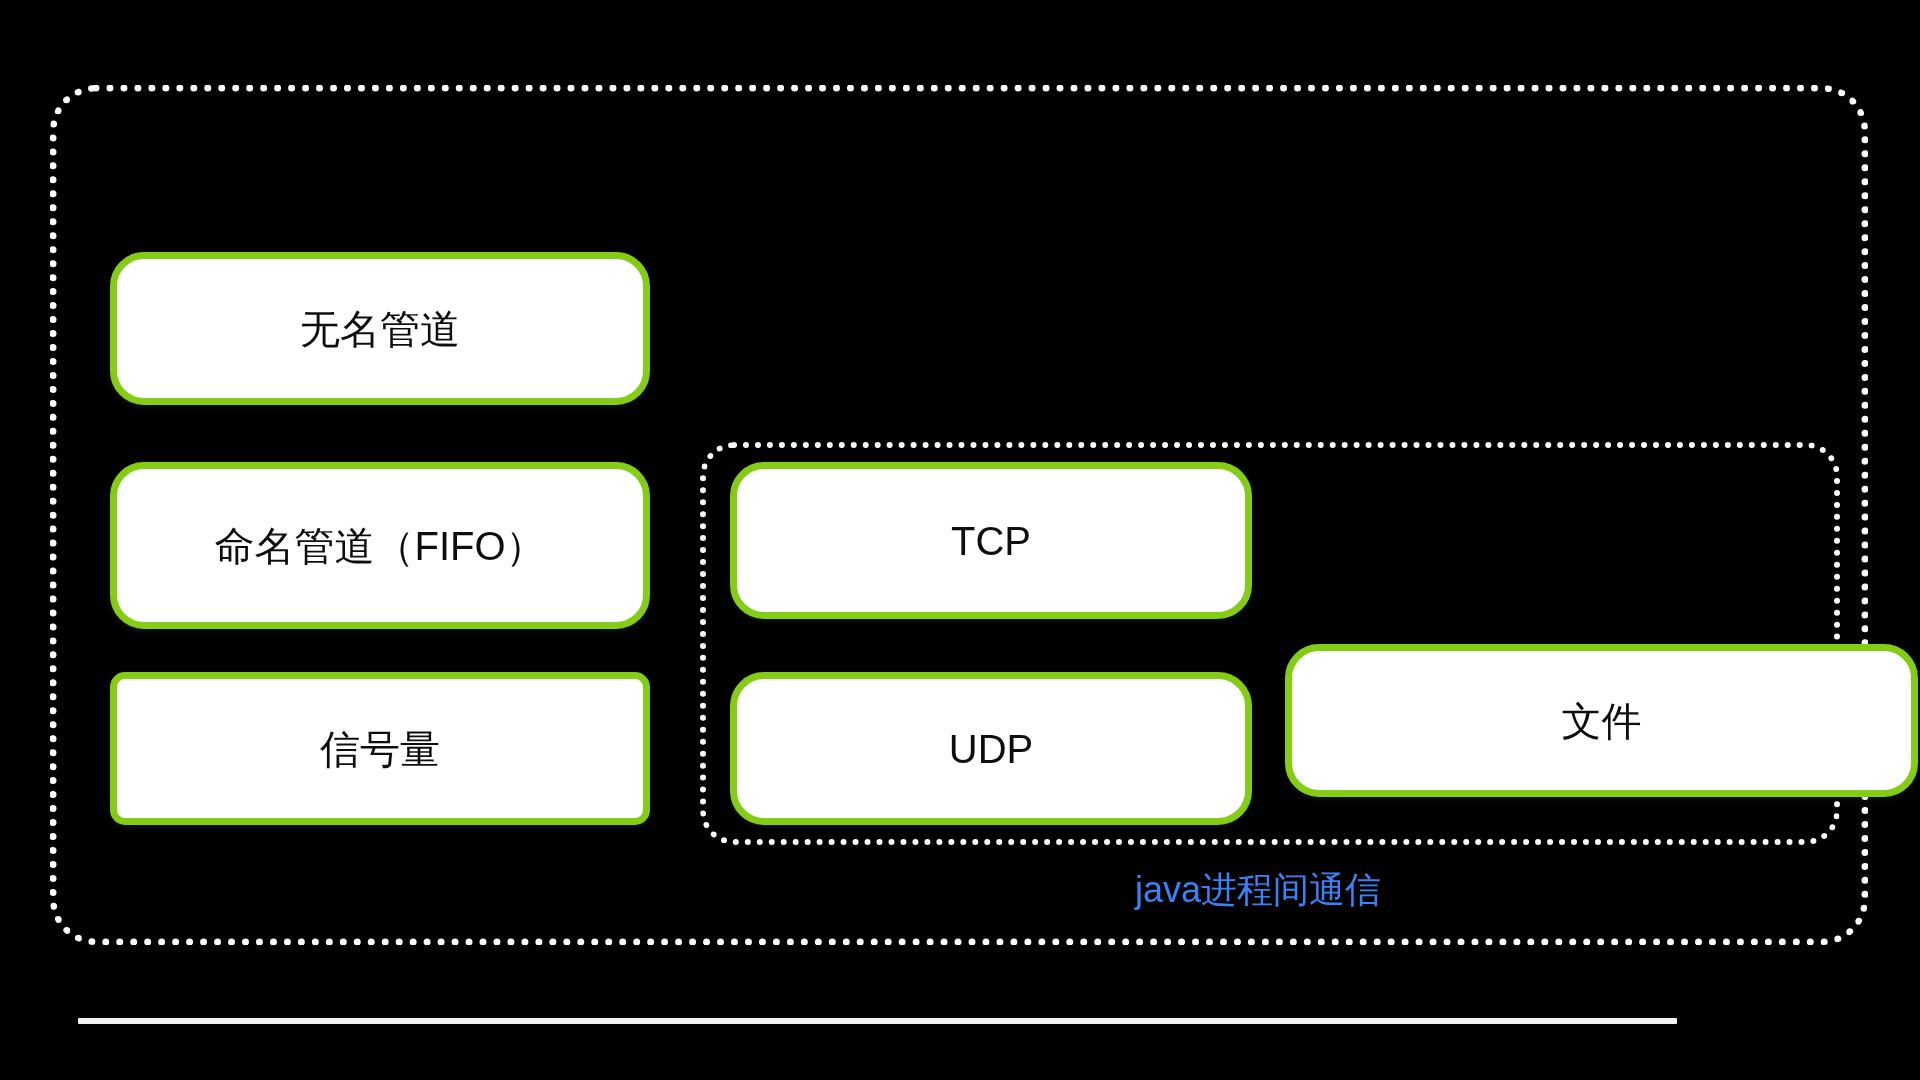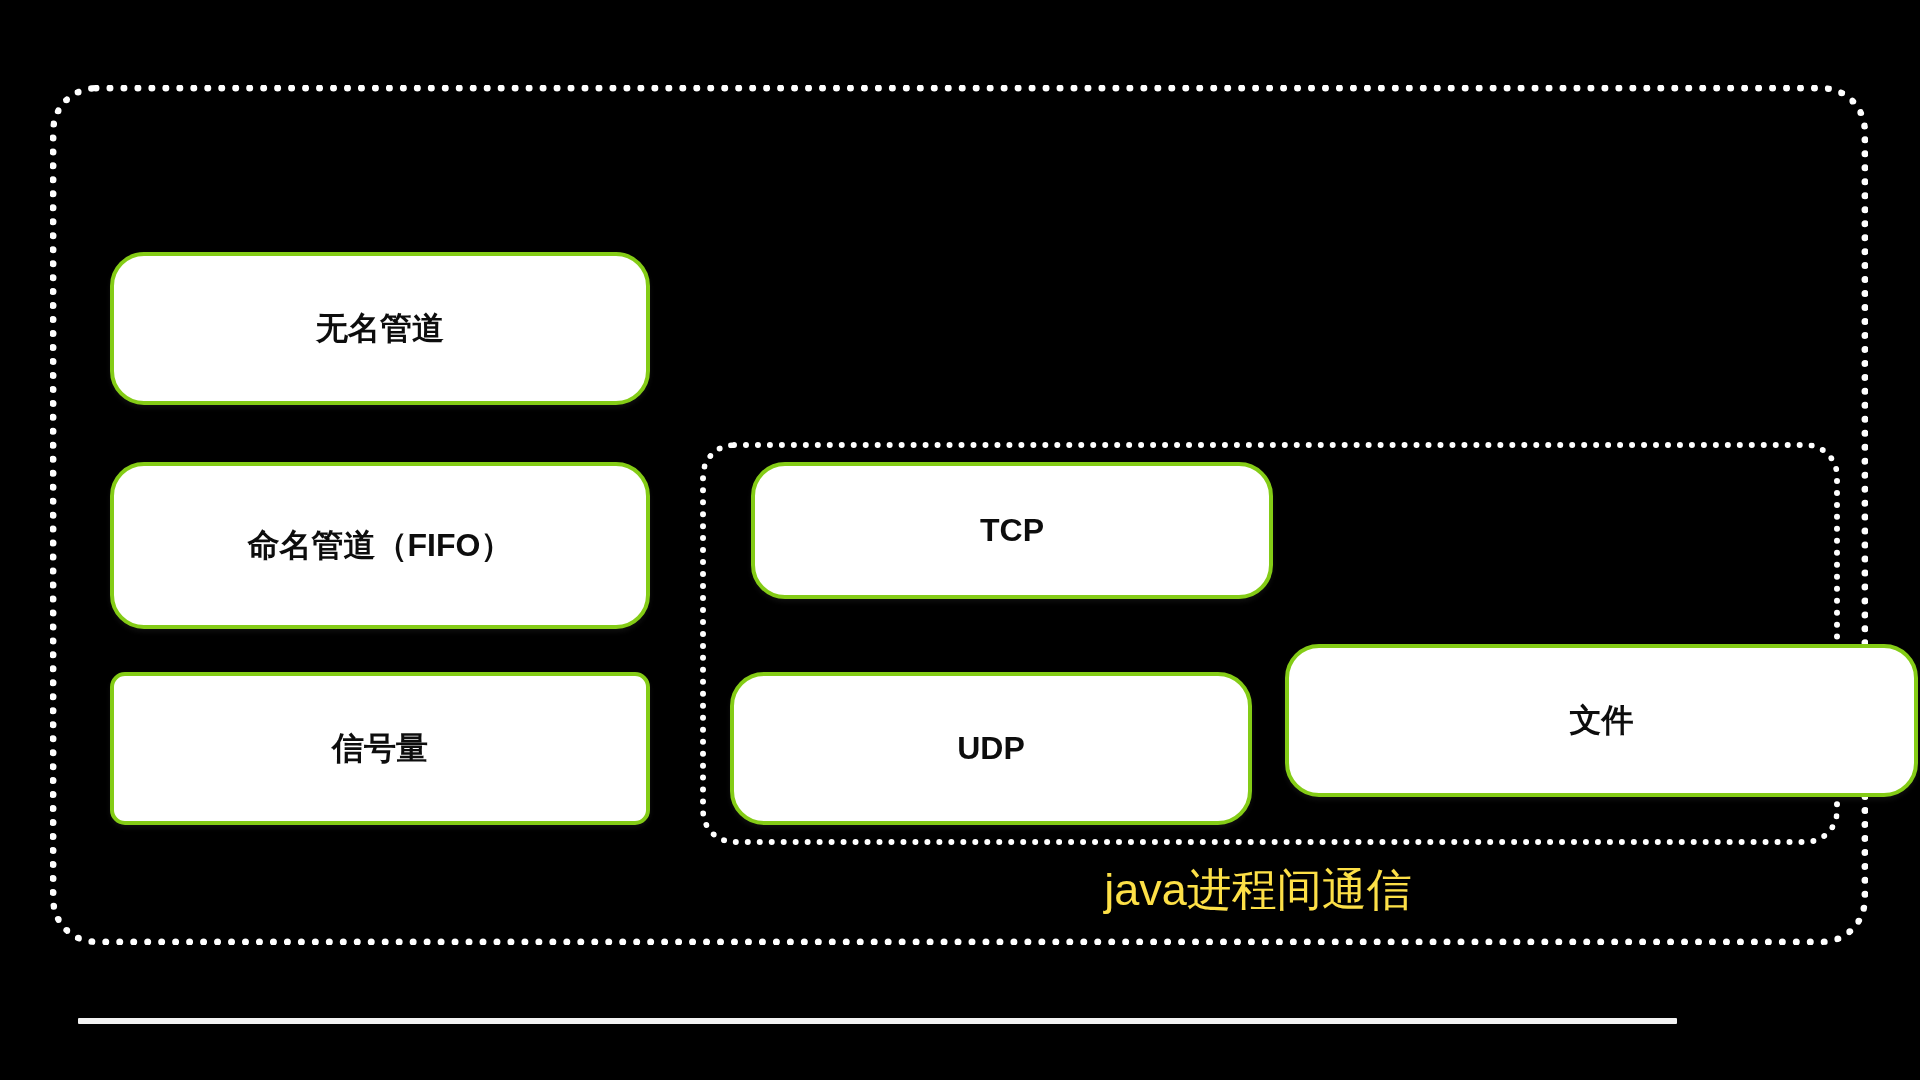--- a/index.html
+++ b/index.html
@@ -35,23 +35,23 @@
     white-space: nowrap;
     letter-spacing: 0px;
   }
 
   .inner-title {
     position: absolute;
     left: 700px;
     top: 862px;
     width: 1140px;
     text-align: center;
-    font-size: 45px;
+    font-size: 36px;
     line-height: 56px;
-    color: #fde047;
+    color: #3b82f6;
     white-space: nowrap;
     padding-right: 24px;
     box-sizing: border-box;
   }
 
   
   .group-outer {
     position: absolute;
     left: 50px;
     top: 85px;
@@ -72,42 +72,41 @@
     border: 6px dotted #ffffff;
     border-radius: 34px;
     box-sizing: border-box;
     background: transparent;
   }
 
   
   .node {
     position: absolute;
     background: #ffffff;
-    border: 4px solid #84cc16;
+    border: 7px solid #84cc16;
     border-radius: 34px;
     box-sizing: border-box;
     display: flex;
     align-items: center;
     justify-content: center;
     color: #0d0d0d;
-    font-size: 32px;
+    font-size: 40px;
     line-height: 1.1;
     white-space: nowrap;
     box-shadow: 0 3px 5px rgba(255,255,255,0.06);
-    font-weight: bold;
   }
 
   
   .n-unnamed-pipe { left: 110px;  top: 252px; width: 540px; height: 153px; }
   .n-named-pipe   { left: 110px;  top: 462px; width: 540px; height: 167px; }
   .n-semaphore    { left: 110px;  top: 672px; width: 540px; height: 153px; border-radius: 15px; }
 
   
   .n-shared-mem   { left: 730px;  top: 252px; width: 522px; height: 153px; }
-  .n-tcp          { left: 730px;  top: 462px; width: 522px; height: 137px; margin-left: 21px; }
+  .n-tcp          { left: 730px;  top: 462px; width: 522px; height: 157px; }
   .n-udp          { left: 730px;  top: 672px; width: 522px; height: 153px; }
 
   
   .n-uds          { left: 1285px; top: 462px; width: 535px; height: 153px; }
   .n-file         { left: 1285px; top: 644px; width: 633px; height: 153px; }
 
   
   .bottom-rule {
     position: absolute;
     left: 78px;

